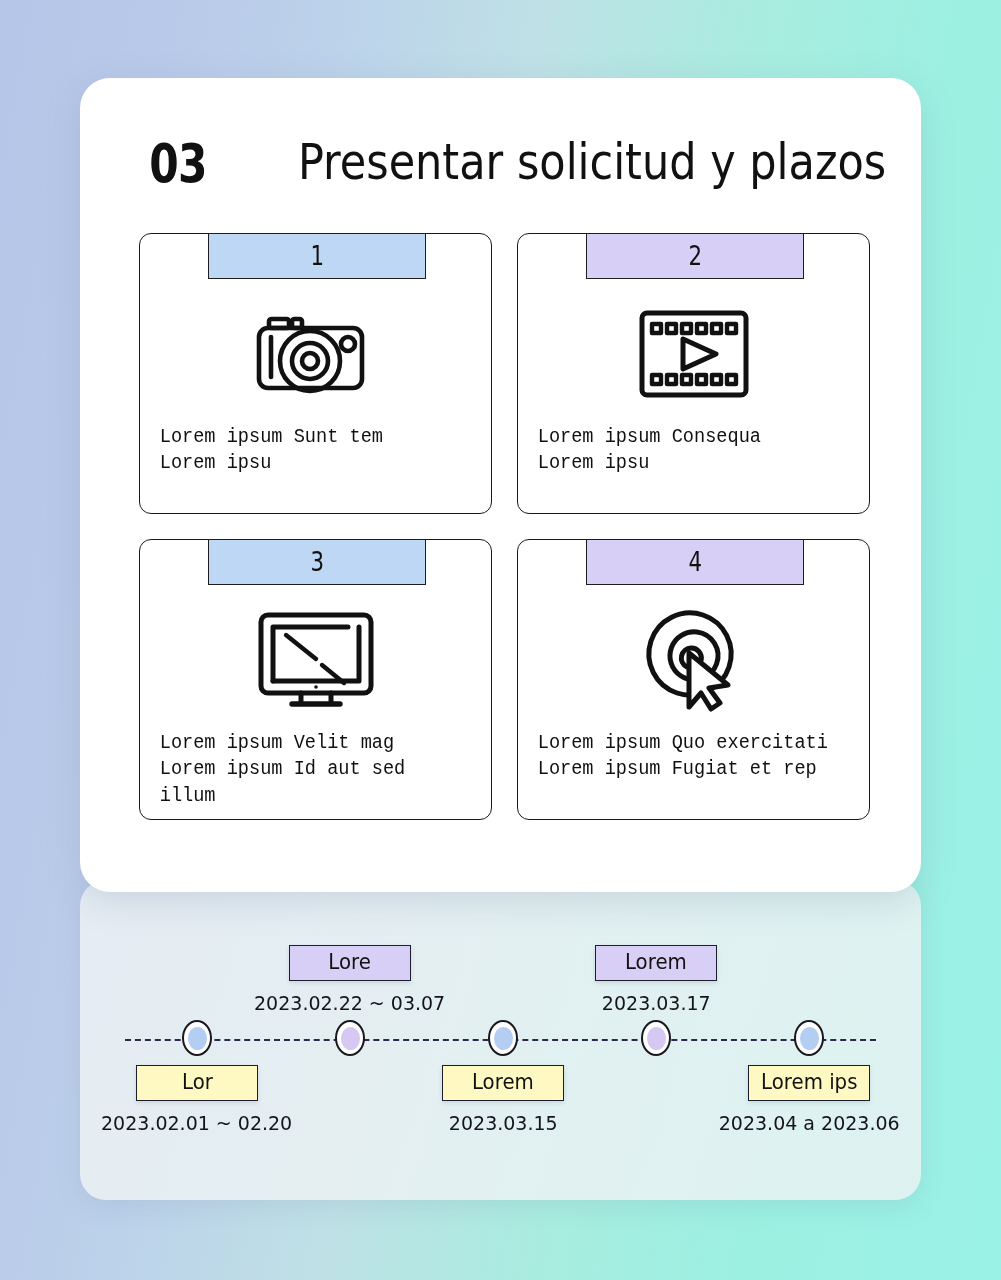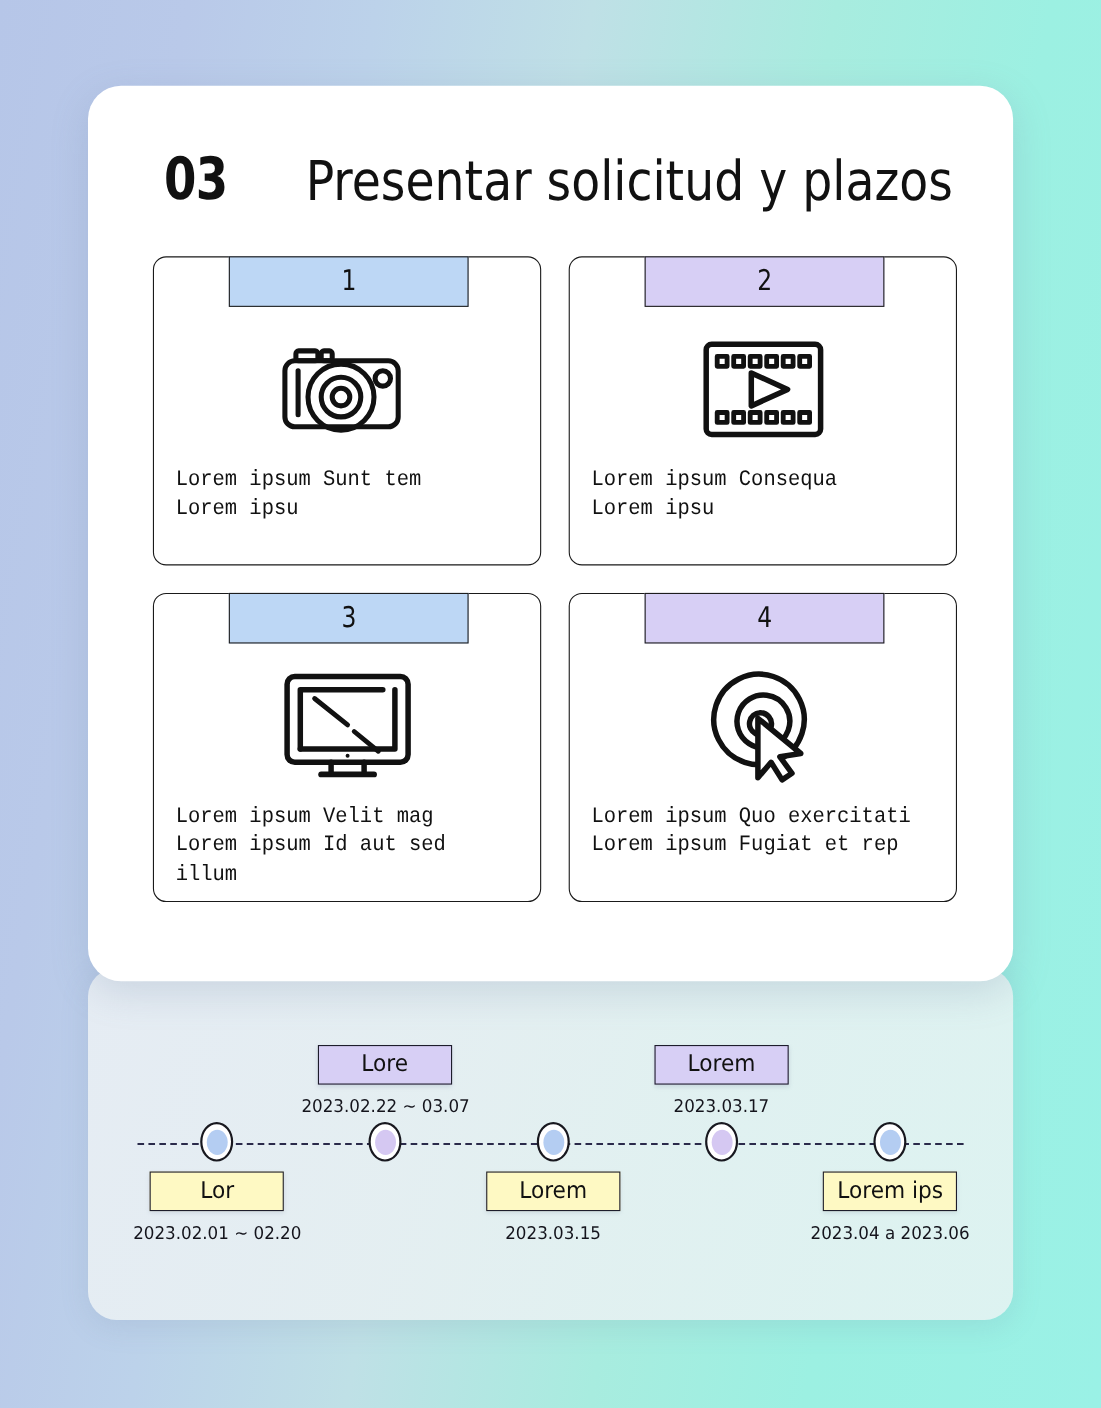--- a/index.html
+++ b/index.html
@@ -51,22 +51,23 @@
     border-radius: 30px;
     box-shadow: 0 10px 34px rgba(110,130,165,0.22);
   }
 
   
   .title-row {
     position: absolute;
     left: 62px;
     top: 55px;
     display: flex;
-    align-items: flex-end;
+    align-items: flex-start;
     white-space: nowrap;
+    gap: 20px;
   }
   .title-num {
     font-family: "DejaVu Sans", sans-serif;
     font-size: 53px;
     font-weight: 700;
     letter-spacing: -1px;
     color: #111;
     transform: scaleX(0.80);
     transform-origin: left baseline;
     margin-right: -6px;
@@ -204,21 +205,21 @@
     color: #111;
     box-shadow: 0 2px 4px rgba(90,105,140,0.18);
   }
   .tl-box.blue   { background: #fef9c3; }
   .tl-box.purple { background: #d7cff5; }
   .tl-box span { display: inline-block; transform: scaleX(0.94); }
 
   .tl-date {
     margin-top: 10px;
     font-family: "DejaVu Sans", sans-serif;
-    font-size: 16px;
+    font-size: 20px;
     color: #14141c;
     white-space: nowrap;
   }
   .tl-date span { display: inline-block; transform: scaleX(0.95); }
   .tl-item.below .tl-box { margin-bottom: 0; }
   .tl-item.below .tl-date { margin-top: 10px; }
 </style>
 </head>
 <body>
 

